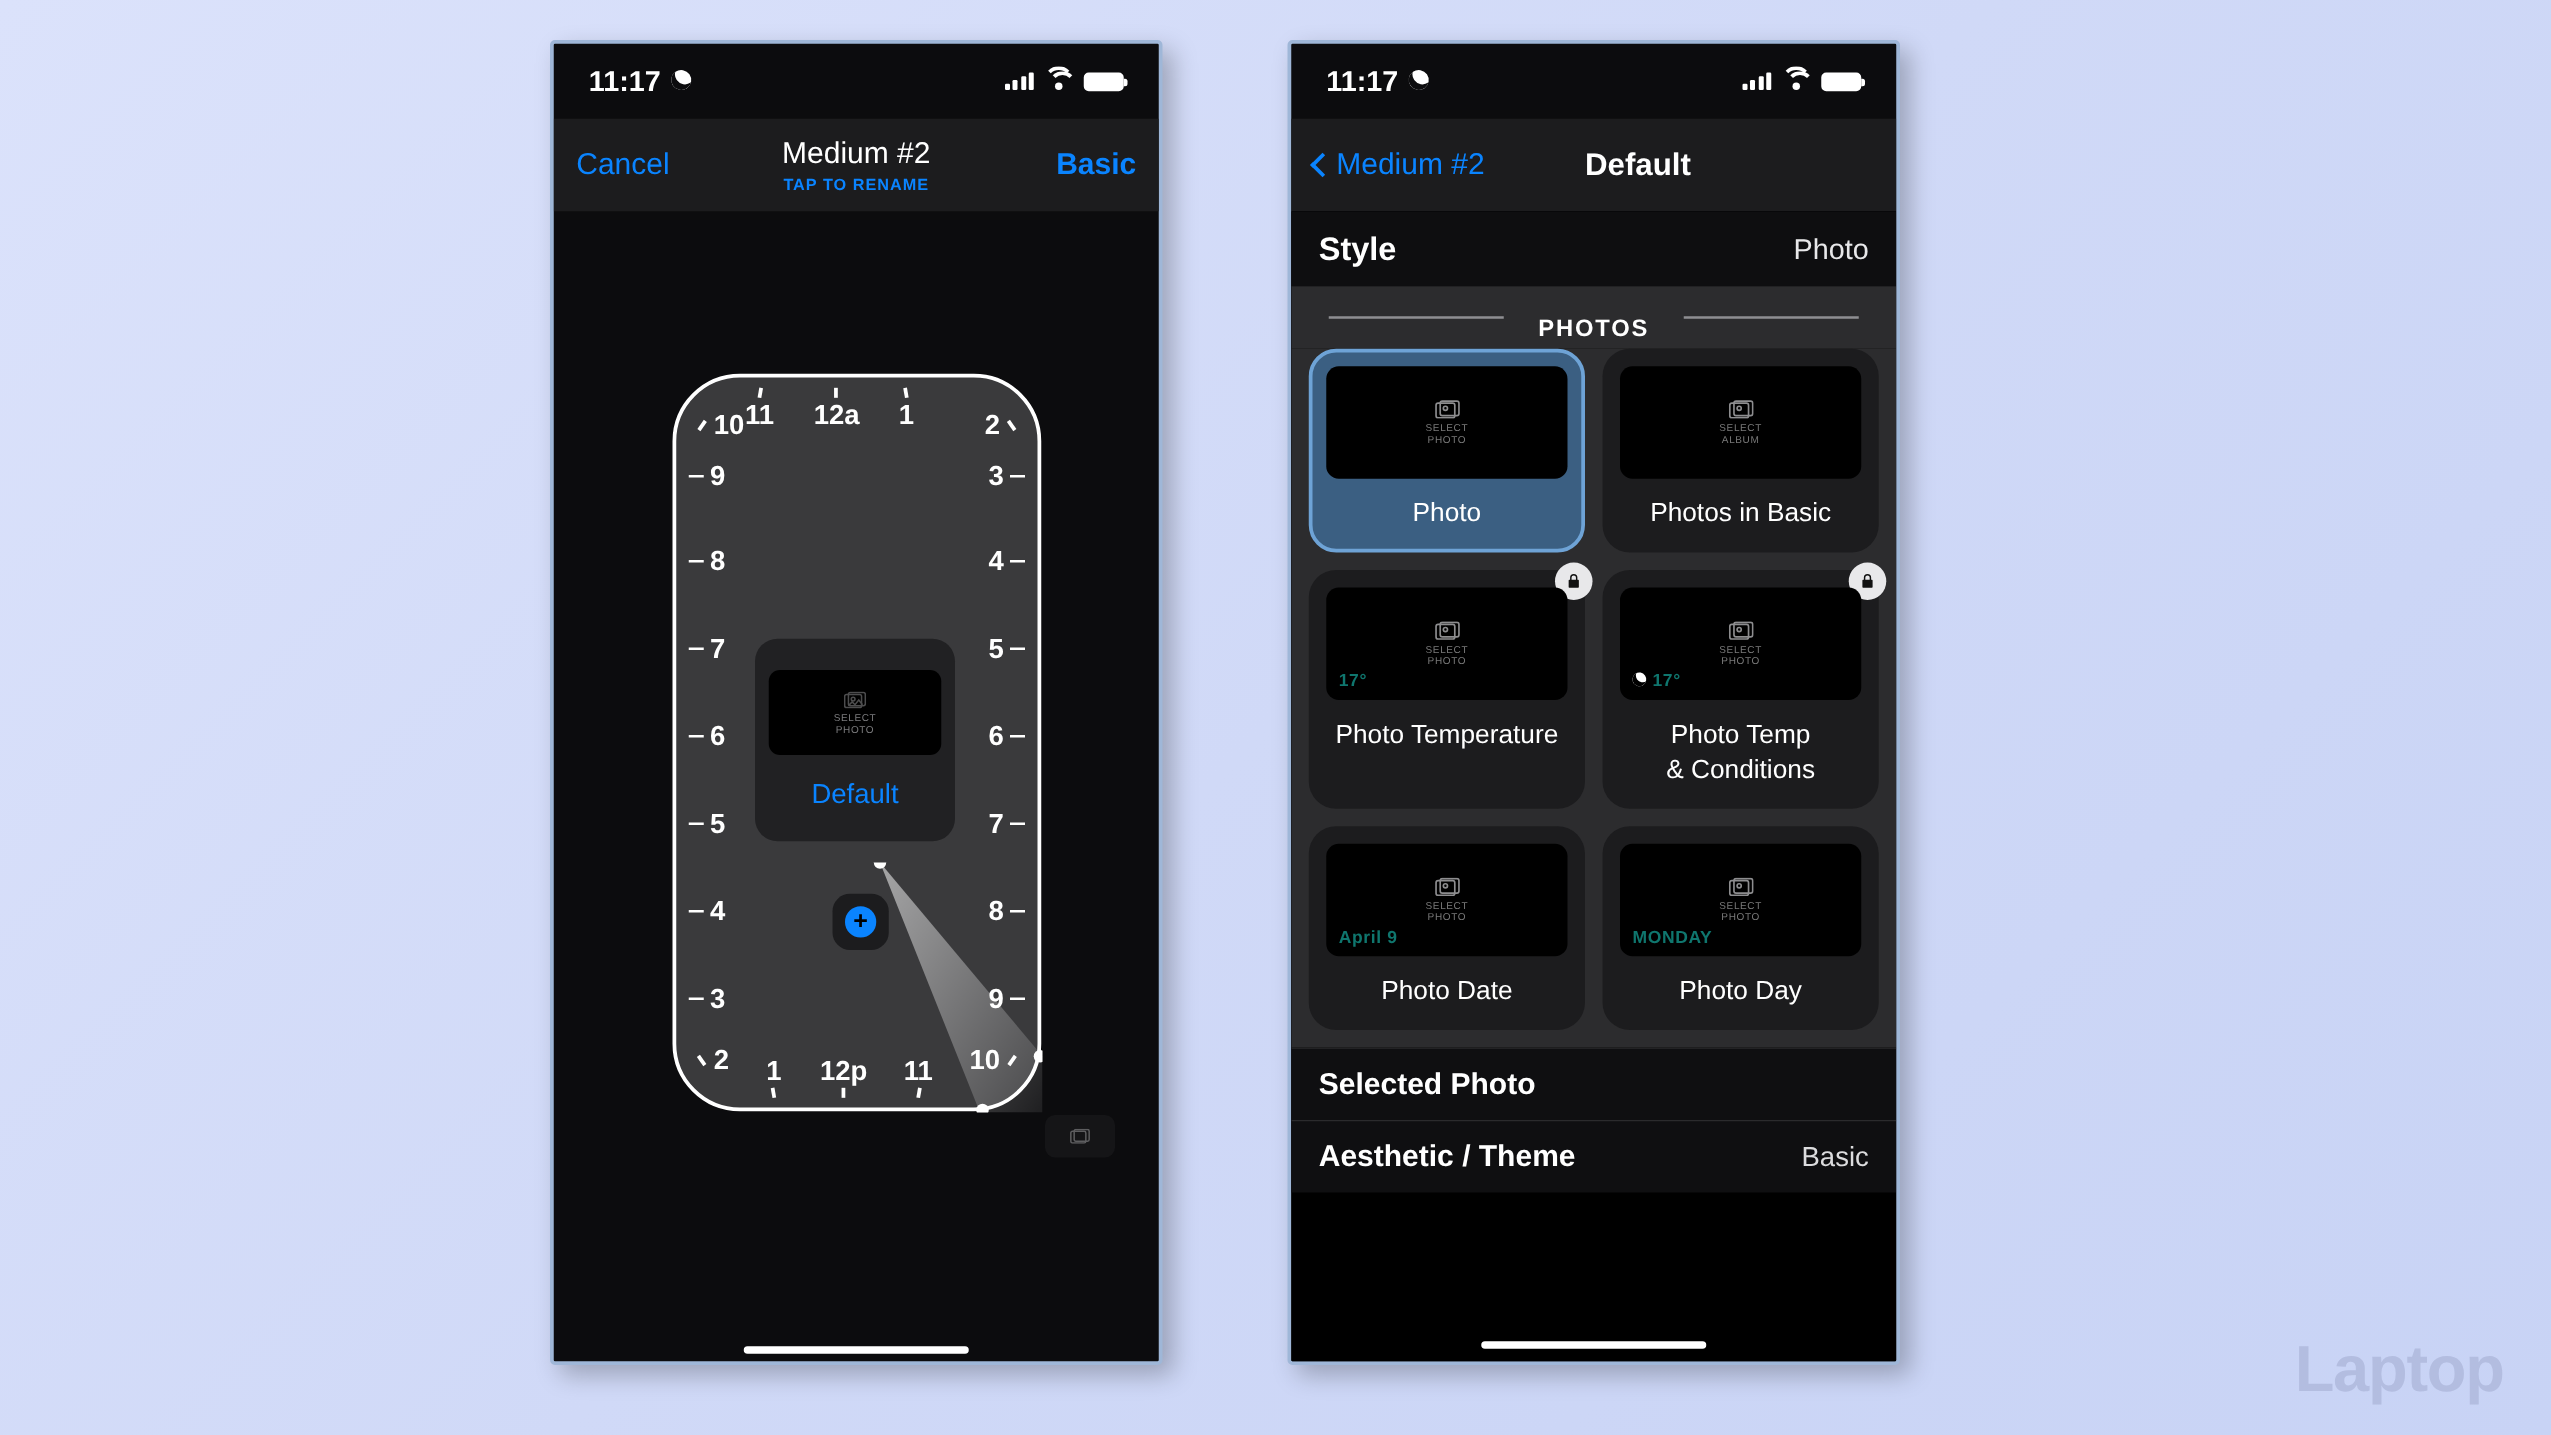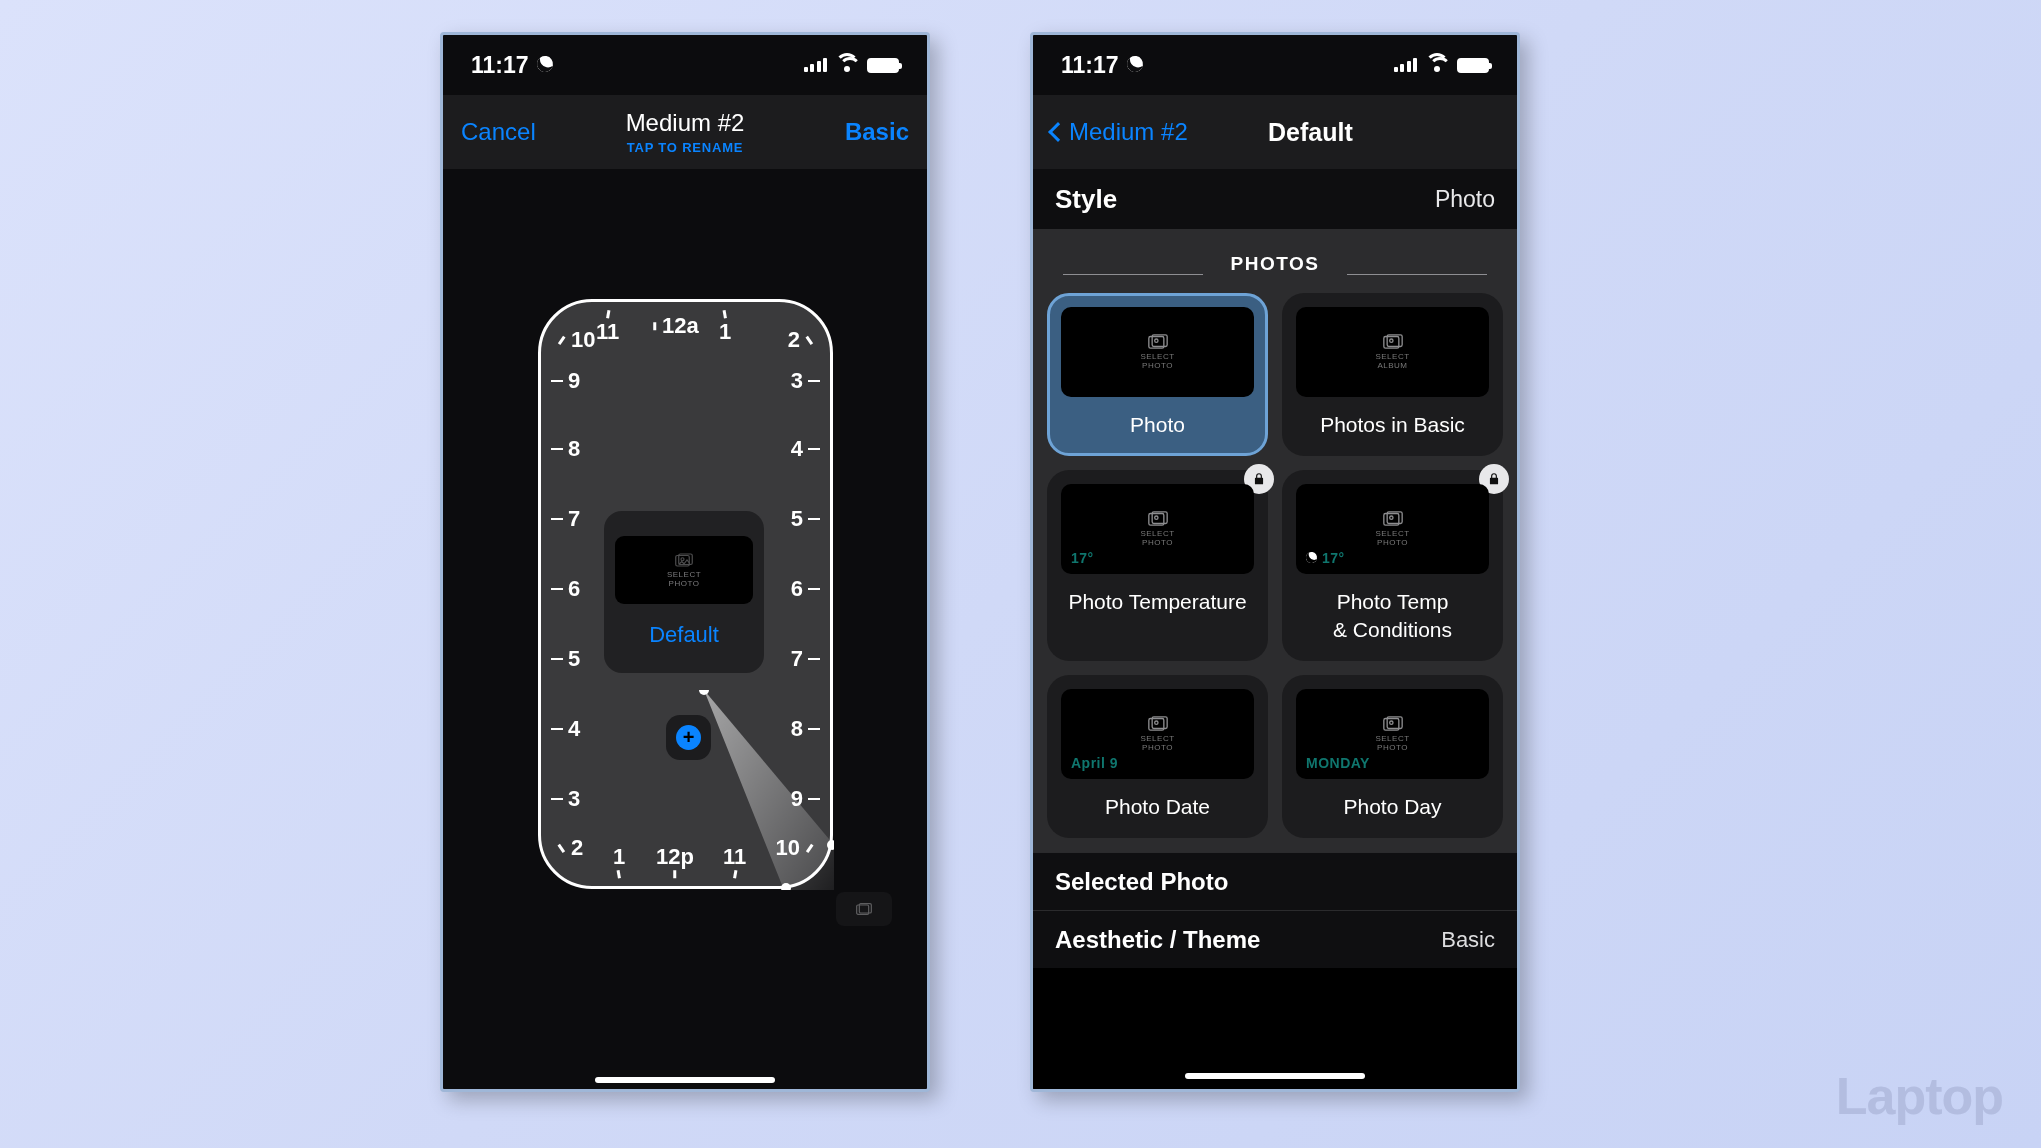--- a/index.html
+++ b/index.html
@@ -83,21 +83,21 @@
   }
   .clock-num {
     position:absolute; color:#fff; font-size:22px; font-weight:600;
     display:flex; align-items:center; gap:5px;
   }
   .tick { display:inline-block; width:12px; height:2.5px; background:#fff; }
   .clock-num .tick { transform-origin:center; }
   
   .n-10t { left:16px; top:25px; } .n-10t .tick{ transform:rotate(-55deg); width:9px;}
   .n-11t { left:55px; top:11px; flex-direction:column; gap:3px;} .n-11t .tick{ transform:rotate(-80deg); width:8px;}
-  .n-12a { left:110px; top:11px; gap:3px;} .n-12a .tick{ transform:rotate(90deg); width:8px;}
+  .n-12a { left:110px; top:11px; flex-direction:column; gap:3px;} .n-12a .tick{ transform:rotate(90deg); width:8px;}
   .n-1t  { left:178px; top:11px; flex-direction:column; gap:3px;} .n-1t .tick{ transform:rotate(80deg); width:8px;}
   .n-2t  { right:16px; top:25px; flex-direction:row-reverse;} .n-2t .tick{ transform:rotate(55deg); width:9px;}
   .n-9l  { left:10px; top:66px; } .n-3r { right:10px; top:66px; flex-direction:row-reverse;}
   .n-8l  { left:10px; top:134px;} .n-4r { right:10px; top:134px; flex-direction:row-reverse;}
   .n-7l  { left:10px; top:204px;} .n-5r { right:10px; top:204px; flex-direction:row-reverse;}
   .n-6l  { left:10px; top:274px;} .n-6r { right:10px; top:274px; flex-direction:row-reverse;}
   .n-5l  { left:10px; top:344px;} .n-7r { right:10px; top:344px; flex-direction:row-reverse;}
   .n-4l  { left:10px; top:414px;} .n-8r { right:10px; top:414px; flex-direction:row-reverse;}
   .n-3l  { left:10px; top:484px;} .n-9r { right:10px; top:484px; flex-direction:row-reverse;}
   .n-2b  { left:16px; bottom:25px;} .n-2b .tick{ transform:rotate(55deg); width:9px;}
@@ -145,21 +145,21 @@
 
   
   .body-right { height: calc(100% - 130px); overflow:hidden; background:#000; }
   .row-header {
     height:60px; padding:0 22px; display:flex; align-items:center; justify-content:space-between;
     background:#0e0e10;
   }
   .row-header .lbl { color:#fff; font-size:26px; font-weight:800; }
   .row-header .val { color:#e8e8ea; font-size:23px; }
   .section-divider {
-    display:flex; align-items:flex-end; gap:28px; padding: 24px 30px 18px;
+    display:flex; align-items:flex-start; gap:28px; padding: 24px 30px 4px;
     background:#2c2c2e;
   }
   .section-divider .line { flex:1; height:1.5px; background: #8e8e92; }
   .section-divider .txt { color:#fff; font-size:19px; font-weight:600; letter-spacing:1.5px; }
   .grid {
     display:grid; grid-template-columns: 1fr 1fr; gap:14px; padding:0 14px 14px;
     background:#2c2c2e;
   }
   .grid .cell {
     background:#1c1c1e; border-radius:22px; padding:14px 14px 18px;

